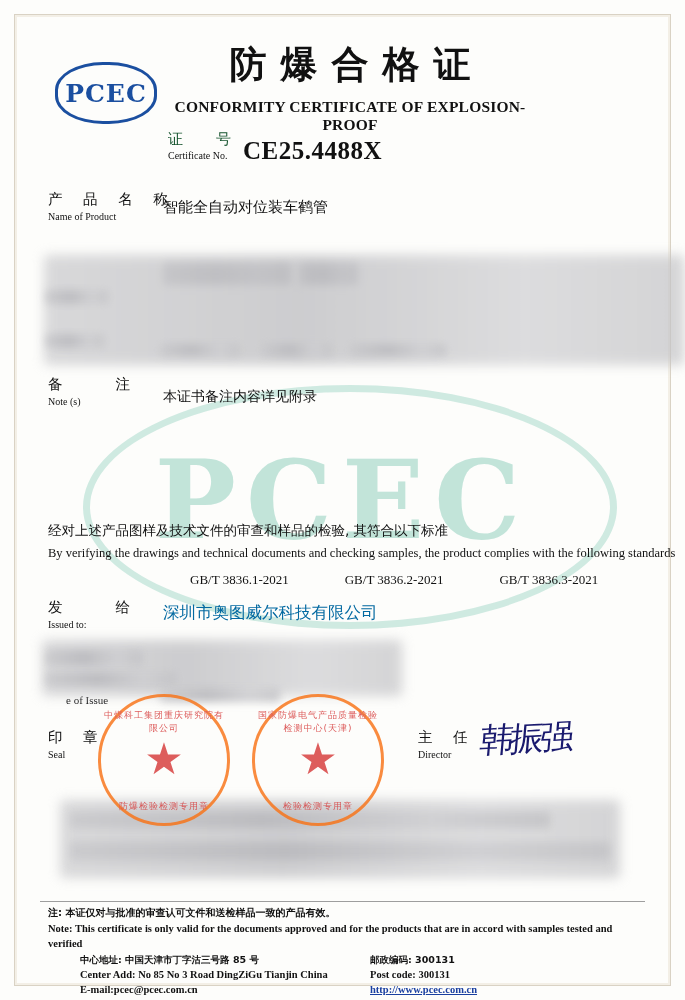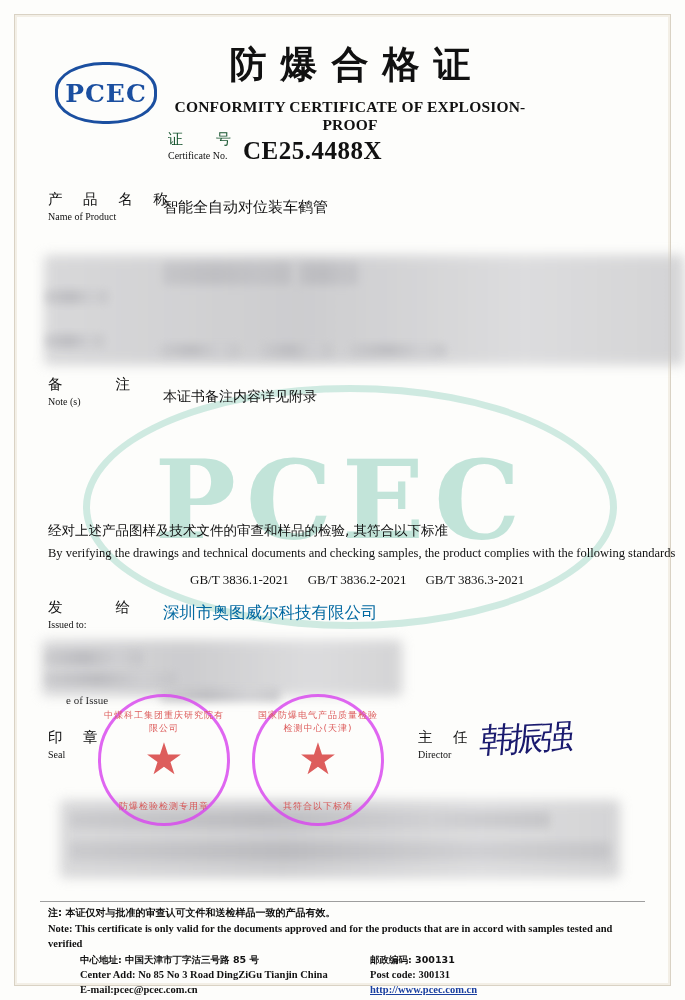--- a/index.html
+++ b/index.html
@@ -208,42 +208,42 @@
     top: 546px;
     font-family: "Liberation Serif", serif;
     font-size: 12.5px;
     color: #111;
   }
   .standards {
     position: absolute;
     left: 190px;
     top: 572px;
     display: flex;
-    gap: 19px;
+    gap: 56px;
     font-family: "Liberation Serif", serif;
     font-size: 13px;
     color: #111;
   }
 
   .issued-value {
     position: absolute;
     left: 163px;
     top: 602px;
     font-family: "DejaVu Sans", sans-serif;
     font-size: 16.5px;
     color: #0369a1;
   }
 
   
   .seal {
     position: absolute;
     width: 126px;
     height: 126px;
     border-radius: 50%;
-    border: 3px solid #d946ef;
+    border: 3px solid #f97316;
     z-index: 3;
     opacity: .82;
   }
   .seal .star {
     position: absolute;
     left: 50%;
     top: 50%;
     transform: translate(-50%, -50%);
     color: #d63a3a;
     font-size: 44px;
@@ -387,21 +387,21 @@
     </div>
 
     <div class="seal" id="seal-1">
       <div class="seal-top">中煤科工集团重庆研究院有限公司</div>
       <div class="star">★</div>
       <div class="seal-bottom">防爆检验检测专用章</div>
     </div>
     <div class="seal" id="seal-2">
       <div class="seal-top">国家防爆电气产品质量检验检测中心(天津)</div>
       <div class="star">★</div>
-      <div class="seal-bottom">其符合以下标准</div>
+      <div class="seal-bottom">检验检测专用章</div>
     </div>
 
     <div class="field-label" style="top:728px; left:418px;">
       <div class="cn">主 任</div>
       <div class="en">Director</div>
     </div>
     <div class="signature">韩振强</div>
 
     <div class="blur soft" style="left:60px; top:800px; width:560px; height:78px;"></div>
     <div class="blur" style="left:70px; top:812px; width:480px; height:16px;"></div>

